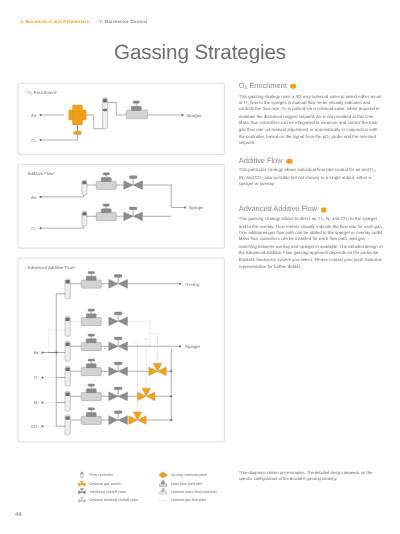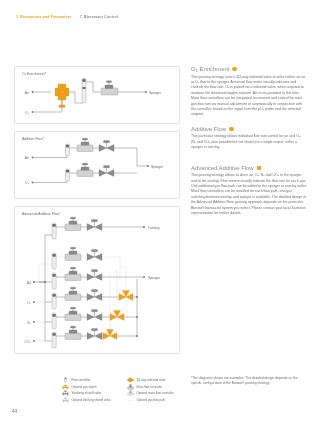--- a/index.html
+++ b/index.html
@@ -109,20 +109,21 @@
 <body>
 
 <div class="page">
 
   <div class="breadcrumb">
     <span class="crumb-a">1. Bioreactors and Fermenters</span>
     <span class="crumb-sep"></span>
     <span class="crumb-b">7. Bioreactor Control</span>
   </div>
 
+  <div class="title">Gassing Strategies</div>
 
   <div class="left-col">
 
     <div class="panel p1">
       <div class="panel-title">O₂ Enrichment*</div>
       <svg width="166" height="58" viewBox="0 0 166 58">
 
         <text class="lbl" x="14" y="26.5" text-anchor="end">Air</text>
         <text class="lbl" x="14" y="46.5" text-anchor="end">O₂</text>
         <circle class="dot" cx="17.5" cy="25" r="0.9"></circle>

